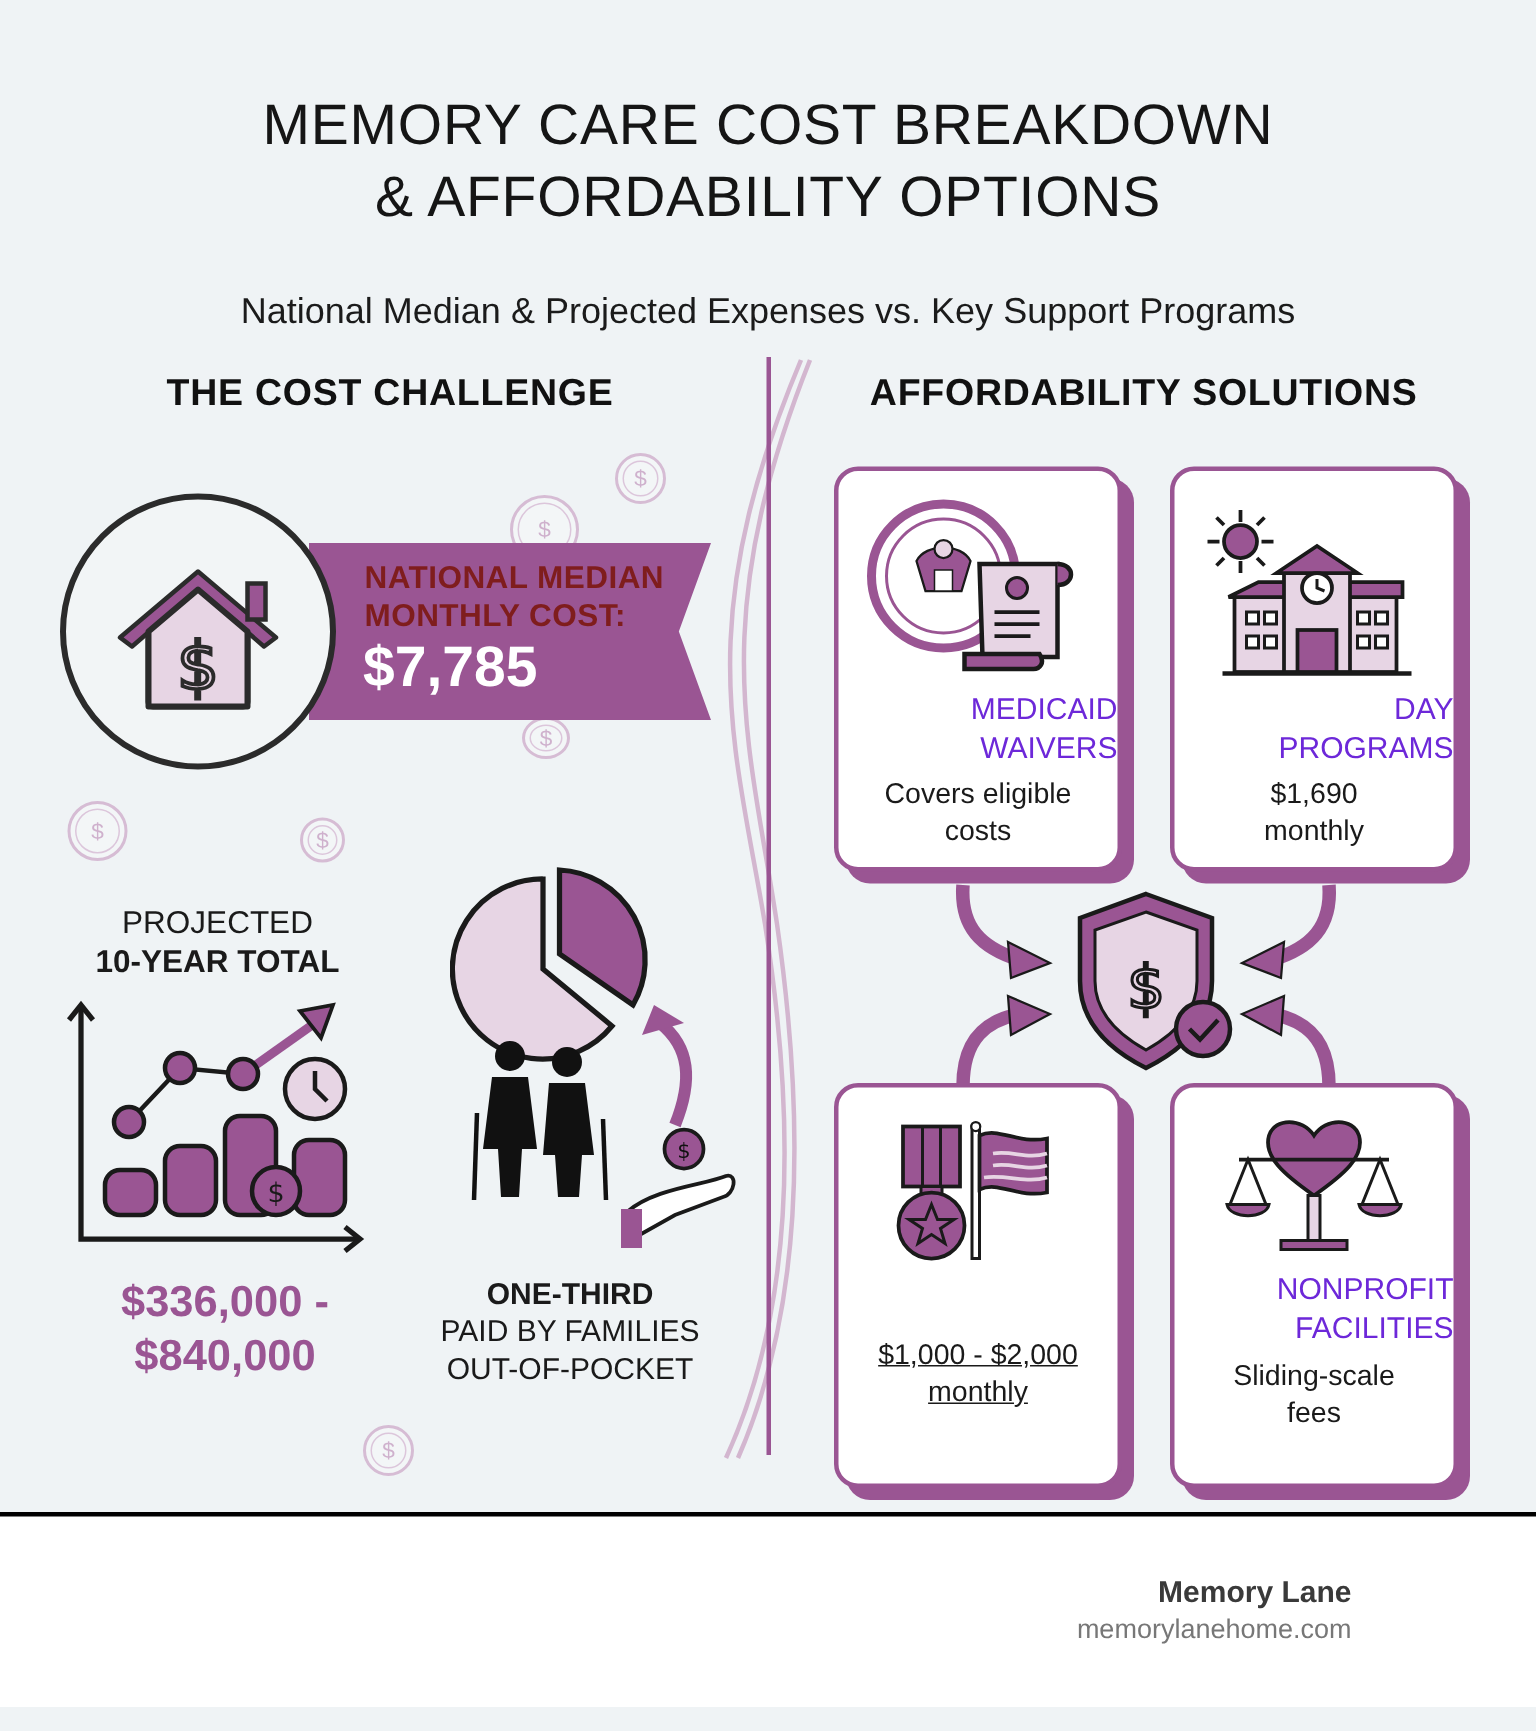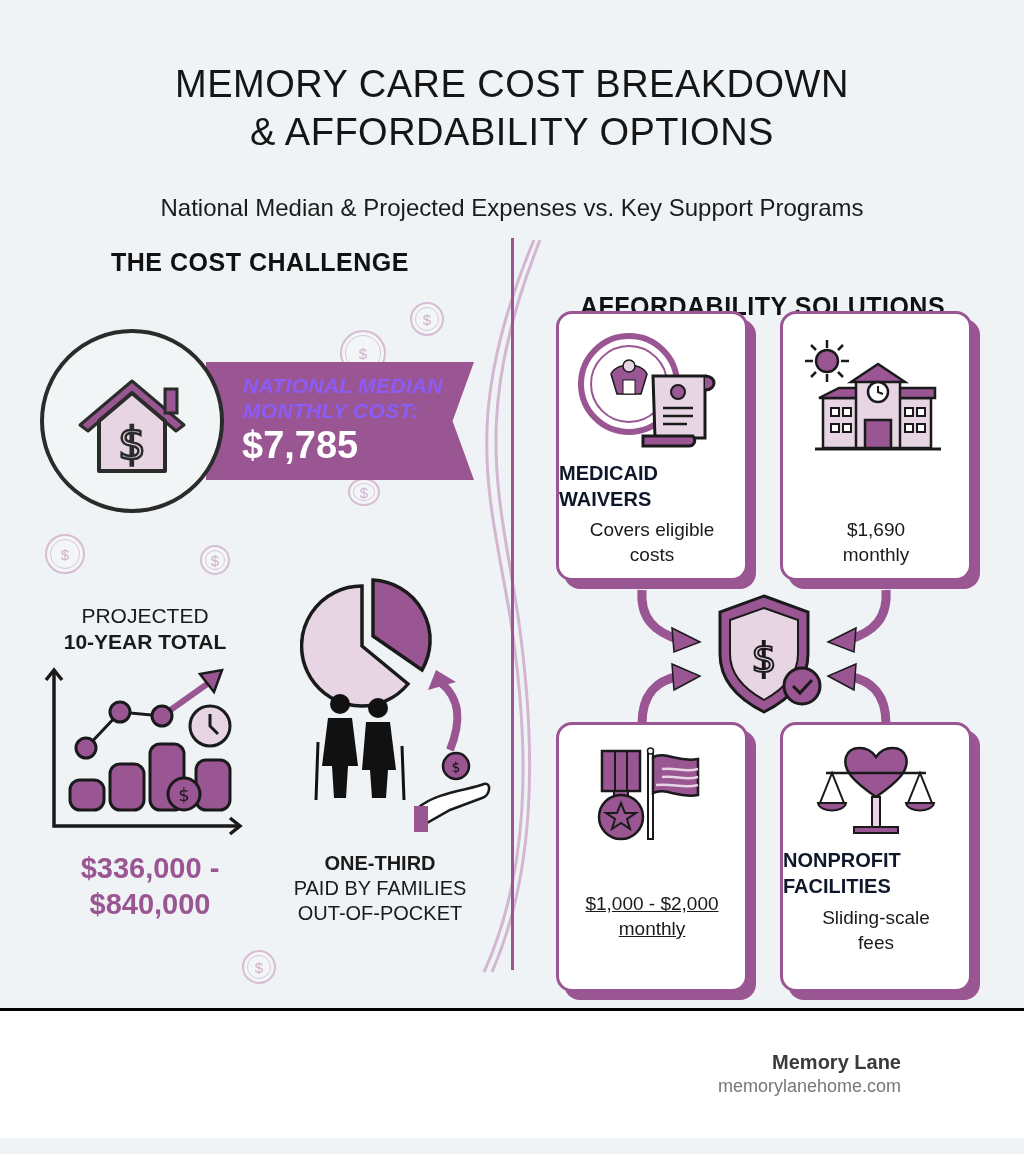--- a/index.html
+++ b/index.html
@@ -36,21 +36,21 @@
     position: absolute; left: 40px; top: 329px; width: 184px; height: 184px;
     border-radius: 50%; border: 4px solid #2b2b2b; background: #f2f5f6;
   }
   .ribbon {
     position: absolute; left: 206px; top: 362px; width: 268px; height: 118px;
     background: #9a5593;
     clip-path: polygon(0 0, 100% 0, 92% 50%, 100% 100%, 0 100%);
   }
   .ribbon-label {
     position: absolute; left: 243px; top: 373px; width: 220px;
-    color: #8b5cf6; font-size: 21px; line-height: 25px; font-weight: 700; letter-spacing: 0.3px; font-style: italic;
+    color: #7f1d1d; font-size: 21px; line-height: 25px; font-weight: 700; letter-spacing: 0.3px;
   }
   .ribbon-value {
     position: absolute; left: 242px; top: 424px; color: #fff; font-size: 38px; font-weight: 700;
   }
   .proj-label {
     position: absolute; left: 40px; top: 603px; width: 210px; text-align: center;
     font-size: 21px; line-height: 26px; color: #1a1a1a;
   }
   .proj-label b { font-weight: 700; display: block; }
   .proj-value {
@@ -62,22 +62,22 @@
     font-size: 20px; line-height: 25px; color: #1a1a1a;
   }
   .onethird-label b { display: block; font-weight: 700; }
   .divider-line { position: absolute; left: 511px; top: 238px; width: 3px; height: 732px; background: #9a5593; }
   .card {
     position: absolute; width: 192px; height: 270px; background: #fff;
     border: 3px solid #9a5593; border-radius: 16px;
     box-shadow: 8px 8px 0 0 #9a5593;
   }
   .card-title {
-    position: absolute; left: 0; width: 100%; text-align: left;
-    font-size: 20px; line-height: 26px; font-weight: 700; color: #0f172a;
+    position: absolute; left: 0; width: 100%; text-align: right;
+    font-size: 20px; line-height: 26px; font-weight: 400; color: #6d28d9;
   }
   .card-desc {
     position: absolute; left: 0; width: 100%; text-align: center;
     font-size: 19px; line-height: 25px; color: #1a1a1a;
   }
   .card-icon { position: absolute; left: 0; width: 100%; display: flex; justify-content: center; }
   .footer {
     position: absolute; left: 0; top: 1008px; width: 1024px; height: 130px; background: #fff;
     border-top: 3px solid #000000;
   }
@@ -178,21 +178,21 @@
     <div>PAID BY FAMILIES</div>
     <div>OUT-OF-POCKET</div>
   </div>
 
   <svg style="position:absolute;left:480px;top:236px;" width="70" height="740" viewBox="0 0 70 740">
     <path d="M54 4 C-20 180, 10 260, 30 380 C52 520, 48 640, 4 736" fill="none" stroke="#d3b6cf" stroke-width="3"></path>
     <path d="M60 4 C-10 180, 20 260, 38 380 C58 520, 54 640, 12 736" fill="none" stroke="#d3b6cf" stroke-width="3"></path>
   </svg>
   <div class="divider-line"></div>
 
-  <div class="section-heading" style="left:550px; top:248px; width:425px;margin-top:44px;">AFFORDABILITY SOLUTIONS</div>
+  <div class="section-heading" style="left:550px; top:248px; width:425px;">AFFORDABILITY SOLUTIONS</div>
 
   <div class="card" style="left:556px; top:311px;">
     <div class="card-icon" style="top:18px;">
       <svg width="150" height="116" viewBox="0 0 150 116">
         <circle cx="52" cy="52" r="48" fill="#fff" stroke="#9a5593" stroke-width="6"></circle>
         <circle cx="52" cy="52" r="38" fill="#fff" stroke="#9a5593" stroke-width="2"></circle>
         <path d="M34 42 C40 30 64 30 70 42 L64 62 L40 62 Z" fill="#9a5593" stroke="#1a1a1a" stroke-width="1.5"></path>
         <circle cx="52" cy="34" r="6" fill="#e7d5e4" stroke="#1a1a1a" stroke-width="1.5"></circle>
         <rect x="46" y="48" width="12" height="14" fill="#fff" stroke="#1a1a1a" stroke-width="1"></rect>
         <path d="M76 44 L128 44 L128 106 L78 106 Z" fill="#e7d5e4" stroke="#1a1a1a" stroke-width="3"></path>
@@ -241,20 +241,24 @@
           <rect x="30" y="88" width="8" height="8"></rect>
             <rect x="42" y="88" width="8" height="8"></rect>
           <rect x="104" y="72" width="8" height="8"></rect>
             <rect x="116" y="72" width="8" height="8"></rect>
           <rect x="104" y="88" width="8" height="8"></rect>
             <rect x="116" y="88" width="8" height="8"></rect>
         </g>
         <line x1="14" y1="113" x2="140" y2="113" stroke="#1a1a1a" stroke-width="3"></line>
       </svg>
     </div>
+    <div class="card-title" style="top:146px;">
+      <div>DAY</div>
+      <div>PROGRAMS</div>
+    </div>
     <div class="card-desc" style="top:203px;">
       <div>$1,690</div>
       <div>monthly</div>
     </div>
   </div>
 
   <svg style="position:absolute;left:630px;top:588px;" width="270" height="140" viewBox="0 0 270 140">
     <path d="M12 2 C10 30 24 44 50 52" fill="none" stroke="#9a5593" stroke-width="9"></path>
     <polygon points="42,40 70,54 44,64" fill="#9a5593" stroke="#1a1a1a" stroke-width="1.5"></polygon>
     <path d="M256 2 C258 30 244 44 218 52" fill="none" stroke="#9a5593" stroke-width="9"></path>

